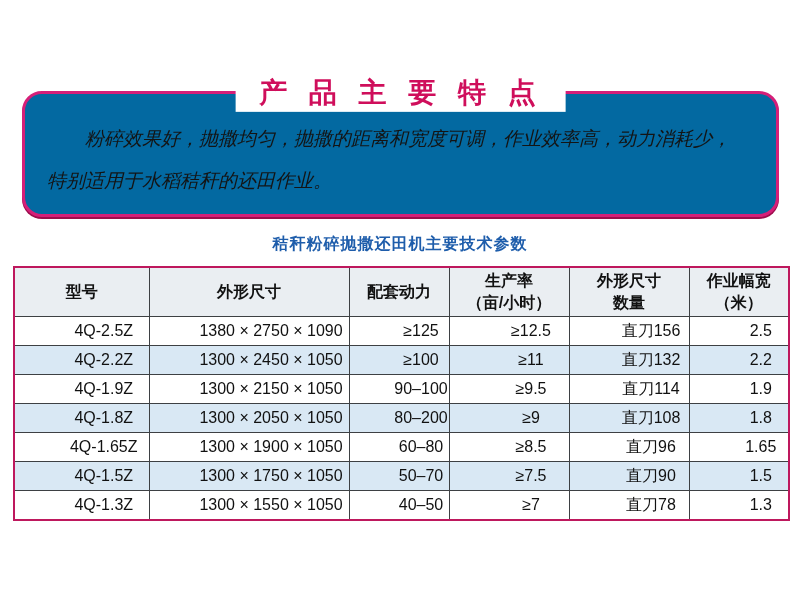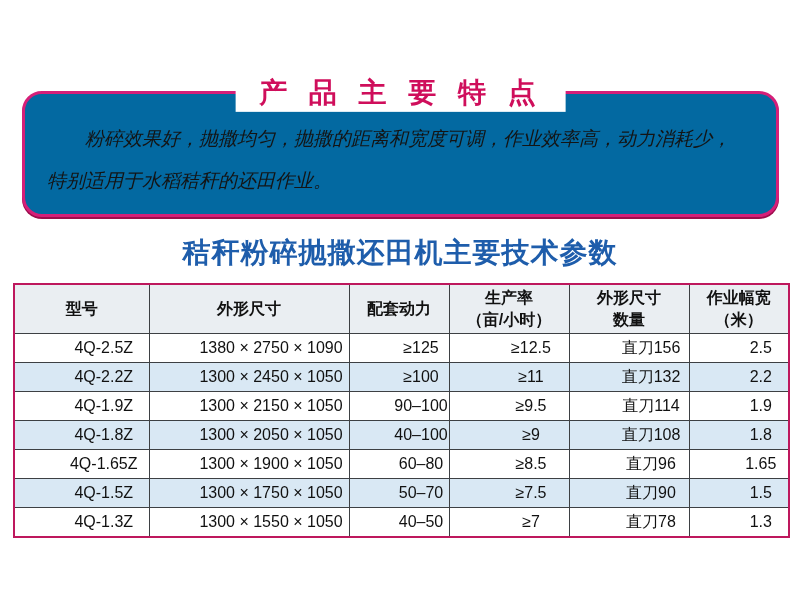--- a/index.html
+++ b/index.html
@@ -46,21 +46,21 @@
     text-indent: 2em;
     white-space: pre-line;
     color: #141414;
     font-style: italic;
   }
 
   
   .table-title {
     margin: 17px 0 11px 0;
     text-align: center;
-    font-size: 28px;
+    font-size: 16px;
     font-weight: bold;
     color: #1e5dab;
     letter-spacing: 1px;
   }
   table.specs {
     table-layout: fixed;
     border-collapse: collapse;
     margin-left: 13px;
     width: 775px;
     border: 2px solid #be185d;
@@ -146,21 +146,21 @@
       <td>4Q-1.9Z</td>
       <td>1300 × 2150 × 1050</td>
       <td>90–100</td>
       <td>≥9.5</td>
       <td>直刀114</td>
       <td>1.9</td>
     </tr>
     <tr class="alt">
       <td>4Q-1.8Z</td>
       <td>1300 × 2050 × 1050</td>
-      <td>40–100</td>
+      <td>80–200</td>
       <td>≥9</td>
       <td>直刀108</td>
       <td>1.8</td>
     </tr>
     <tr>
       <td>4Q-1.65Z</td>
       <td>1300 × 1900 × 1050</td>
       <td>60–80</td>
       <td>≥8.5</td>
       <td>直刀96</td>

